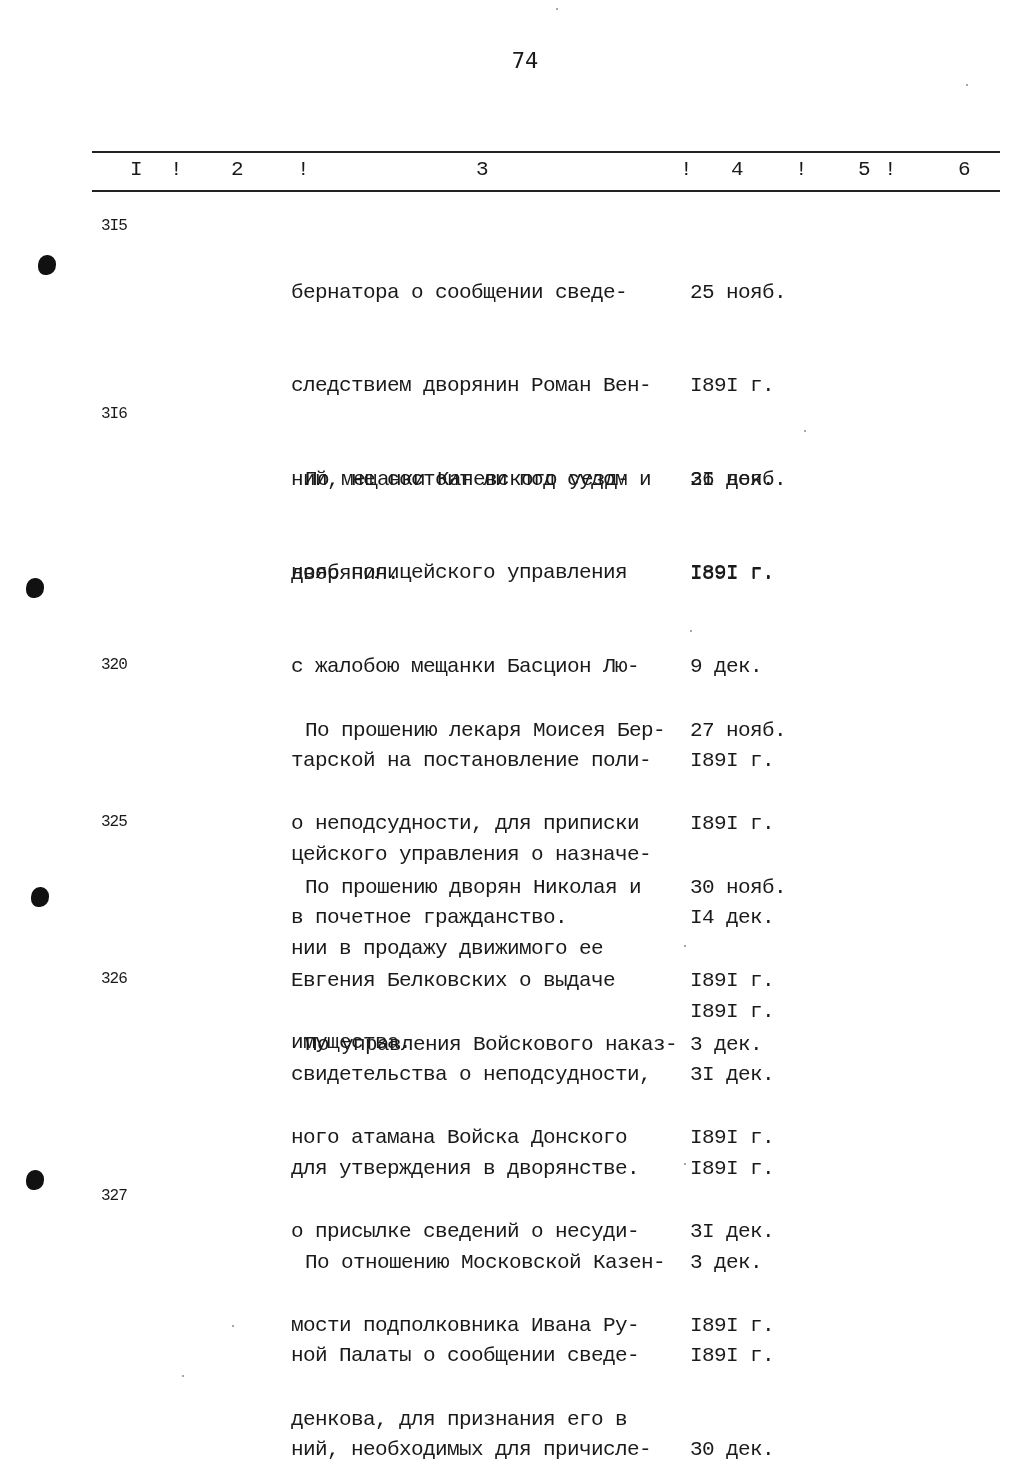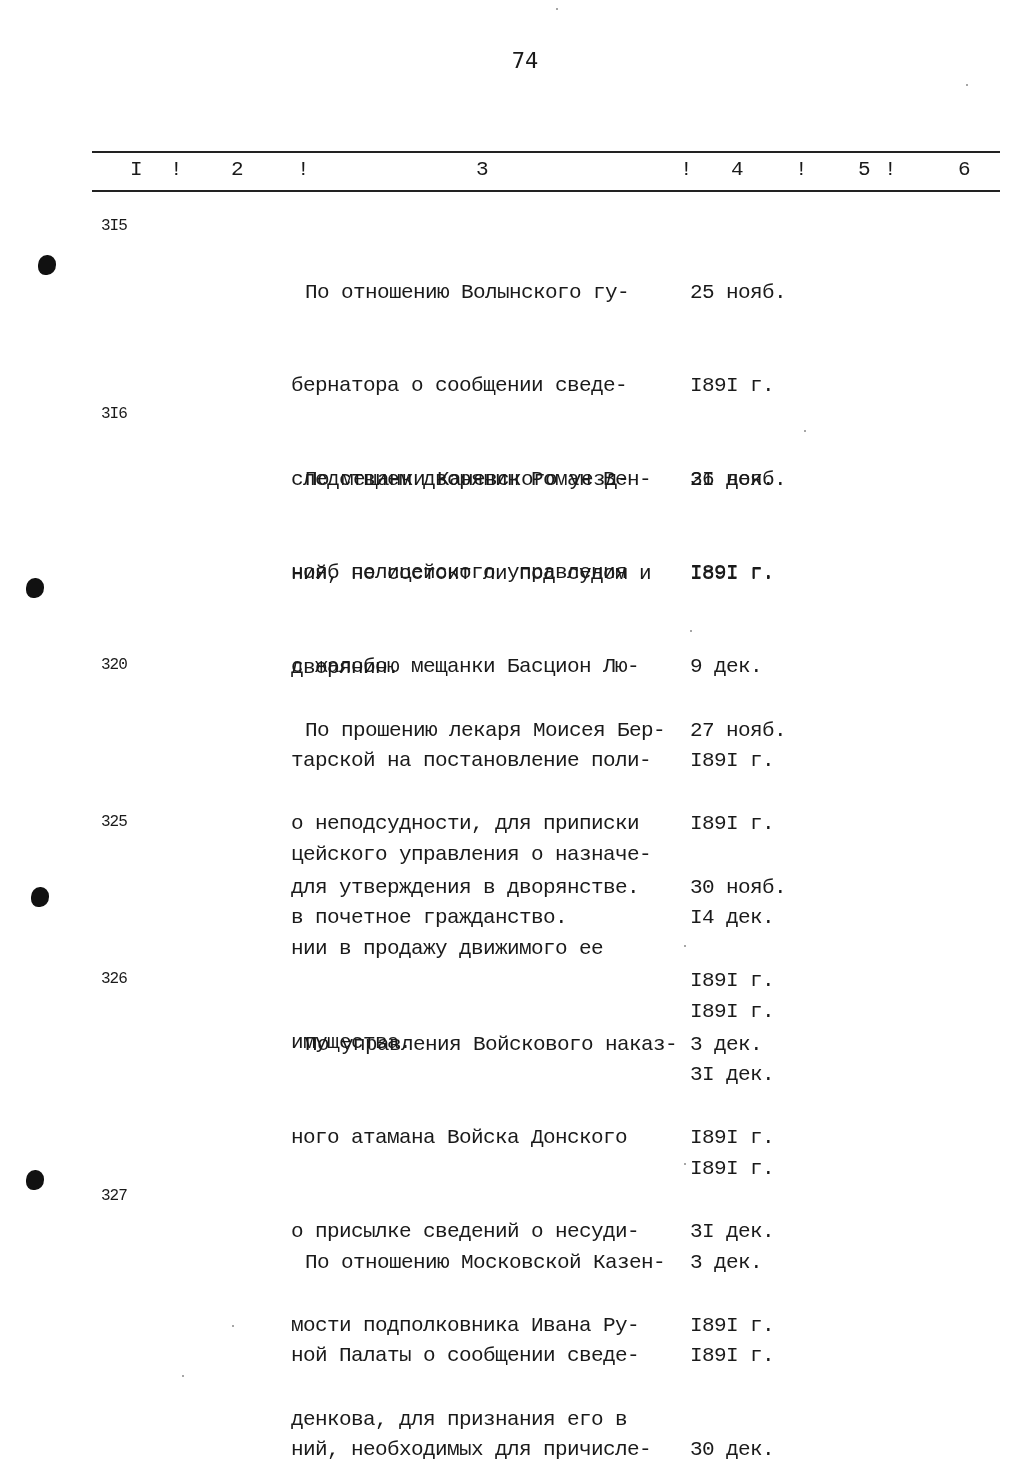--- a/index.html
+++ b/index.html
@@ -97,21 +97,20 @@
 <div class="rule bottom"></div>
 
 <div class="punch" style="left:38px; top:255px;"></div>
 <div class="punch" style="left:26px; top:578px;"></div>
 <div class="punch" style="left:31px; top:887px;"></div>
 <div class="punch" style="left:26px; top:1170px;"></div>
 
 <div>
   <div class="record-num" style="top:217px">3I5</div>
   <div class="record-desc" style="top:214px">
-    <div style="padding-left:14px">По отношению Волынского гу-</div>
     <div>бернатора о сообщении сведе-</div>
     <div>следствием дворянин Роман Вен-</div>
     <div>ний, не состоит ли под судом и</div>
     <div>дворянин.</div>
   </div>
   <div class="record-dates" style="top:214px">
     <div>25 нояб.</div>
     <div>I89I г.</div>
     <div>3I дек.</div>
     <div>I89I г.</div>
@@ -148,20 +147,23 @@
     <div>27 нояб.</div>
     <div>I89I г.</div>
     <div>I4 дек.</div>
     <div>I89I г.</div>
   </div>
 </div>
 
 <div>
   <div class="record-num" style="top:813px">325</div>
   <div class="record-desc" style="top:809px">
+    <div style="padding-left:14px">По прошению дворян Николая и</div>
+    <div>Евгения Белковских о выдаче</div>
+    <div>свидетельства о неподсудности,</div>
     <div>для утверждения в дворянстве.</div>
   </div>
   <div class="record-dates" style="top:809px">
     <div>30 нояб.</div>
     <div>I89I г.</div>
     <div>3I дек.</div>
     <div>I89I г.</div>
   </div>
 </div>
 

